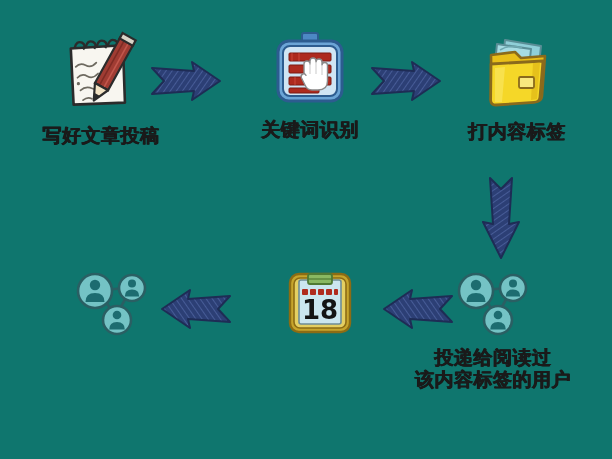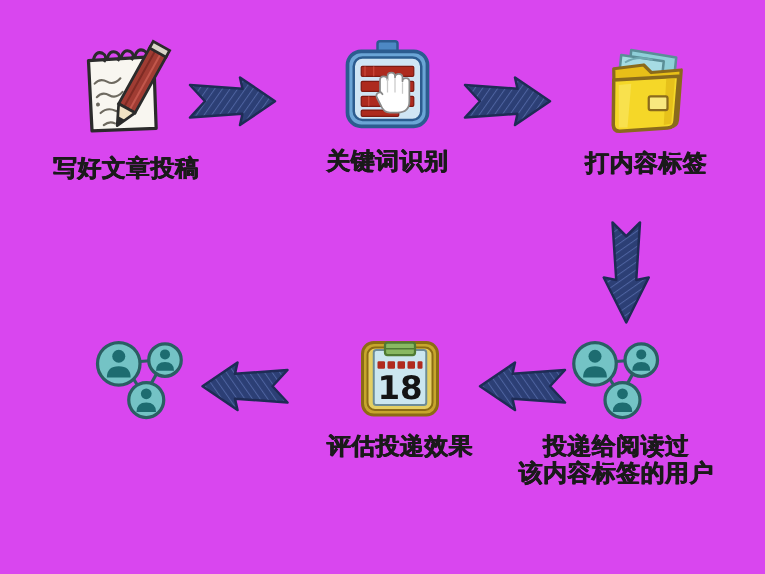--- a/index.html
+++ b/index.html
@@ -7,21 +7,21 @@
     padding: 0;
     background: #ffffff;
   }
   body {
     font-family: "DejaVu Sans", "Liberation Sans", sans-serif;
   }
   #canvas {
     position: relative;
     width: 612px;
     height: 459px;
-    background: #d946ef;
+    background: #0f766e;
     overflow: hidden;
   }
   .node {
     position: absolute;
     display: flex;
     flex-direction: column;
     align-items: center;
     justify-content: flex-start;
   }
   .node-icon {
@@ -210,21 +210,20 @@
           <rect x="16" y="21" width="6" height="6" rx="1"></rect>
           <rect x="24" y="21" width="6" height="6" rx="1"></rect>
           <rect x="32" y="21" width="6" height="6" rx="1"></rect>
           <rect x="40" y="21" width="6" height="6" rx="1"></rect>
           <rect x="48" y="21" width="4" height="6" rx="1"></rect>
         </g>
 
         <text x="34" y="51" text-anchor="middle" font-family="'DejaVu Sans','Liberation Sans',sans-serif" font-size="26" font-weight="bold" fill="#141414">18</text>
       </svg>
     </span>
-    <div class="node-label">评估投递效果</div>
   </div>
 
   <div class="node" id="node-adjust">
     <span class="node-icon">
       <svg width="78" height="70" viewBox="0 0 78 70" aria-hidden="true">
         <g stroke="#2a5f63" stroke-width="2.6" fill="none">
           <line x1="28" y1="22" x2="55" y2="20"></line>
           <line x1="28" y1="26" x2="42" y2="48"></line>
           <line x1="55" y1="26" x2="44" y2="46"></line>
         </g>

